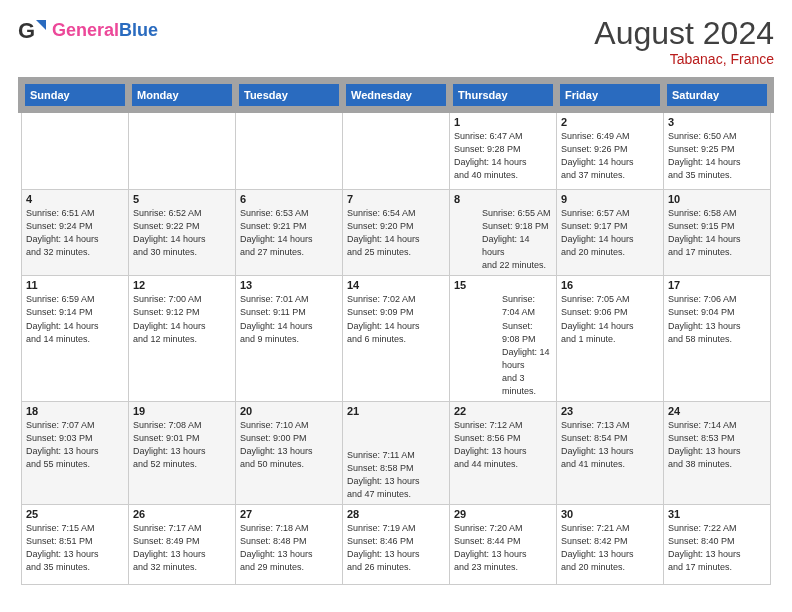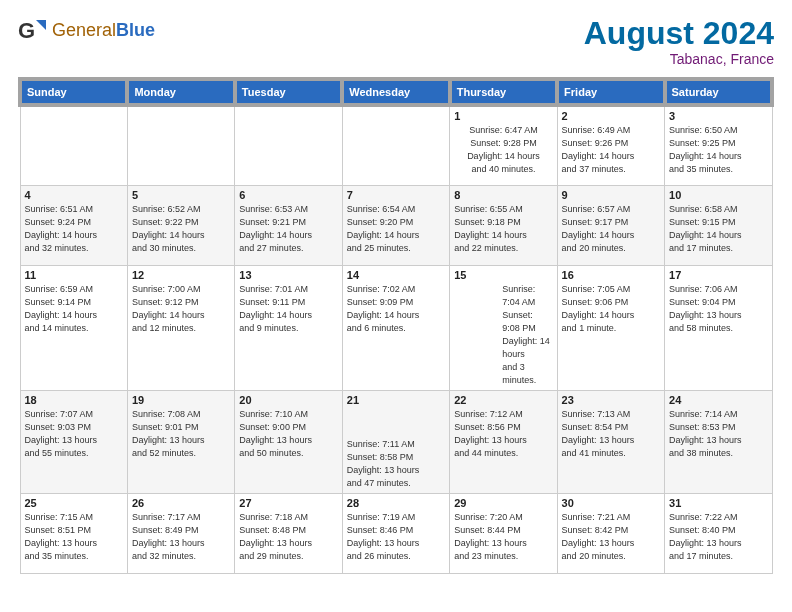--- a/index.html
+++ b/index.html
@@ -21,61 +21,61 @@
       align-items: flex-start;
       margin-bottom: 10px;
     }
     .logo {
       display: flex;
       align-items: center;
       gap: 4px;
     }
     .logo-text-general {
       font-size: 18px;
-      font-weight: normal;
-      color: #a16207;
+      font-weight: bold;
+      color: #ec4899;
       line-height: 1;
     }
     .logo-text-blue {
       font-size: 18px;
       font-weight: bold;
       color: #2a6bbf;
       line-height: 1;
     }
     .logo-icon {
       width: 28px;
       height: 28px;
       margin-right: 2px;
     }
     .title-block {
       text-align: right;
     }
     .title-month {
       font-size: 32px;
-      font-weight: bold;
-      color: #0369a1;
+      font-weight: normal;
+      color: #404040;
       line-height: 1.1;
     }
     .title-location {
       font-size: 14px;
-      color: #701a75;
+      color: #b91c1c;
     }
     .calendar-table {
       width: 100%;
       border-collapse: collapse;
       font-size: 9.5px;
     }
     .calendar-table th {
       background: #2a6bbf;
       color: #fff;
       text-align: left;
       padding: 5px 5px;
       font-size: 11px;
       font-weight: bold;
-      border: 4px solid #a3a3a3;
+      border: 7px solid #a3a3a3;
     }
     .calendar-table td {
       border: 1px solid #ccc;
       vertical-align: top;
       padding: 3px 4px;
       width: calc(100% / 7);
       height: 80px;
       background: #fff;
     }
     .calendar-table tr:nth-child(even) td {
@@ -130,21 +130,21 @@
         </tr>
     </thead>
     <tbody id="calendar-body">
     <tr>
           <td class="empty-cell"></td>
           <td class="empty-cell"></td>
           <td class="empty-cell"></td>
           <td class="empty-cell"></td>
           <td>
             <span class="cell-day">1</span>
-            <div class="cell-info" style="white-space: pre-line; text-align: center;">Sunrise: 6:47 AM
+            <div class="cell-info" style="white-space: pre-line;">Sunrise: 6:47 AM
 Sunset: 9:28 PM
 Daylight: 14 hours
 and 40 minutes.</div>
           </td>
           <td>
             <span class="cell-day">2</span>
             <div class="cell-info" style="white-space: pre-line;">Sunrise: 6:49 AM
 Sunset: 9:26 PM
 Daylight: 14 hours
 and 37 minutes.</div>
@@ -181,21 +181,21 @@
           </td>
           <td>
             <span class="cell-day">7</span>
             <div class="cell-info" style="white-space: pre-line;">Sunrise: 6:54 AM
 Sunset: 9:20 PM
 Daylight: 14 hours
 and 25 minutes.</div>
           </td>
           <td>
             <span class="cell-day">8</span>
-            <div class="cell-info" style="white-space: pre-line;">Sunrise: 6:55 AM
+            <div class="cell-info" style="white-space: pre-line; margin-left: 28px;">Sunrise: 6:55 AM
 Sunset: 9:18 PM
 Daylight: 14 hours
 and 22 minutes.</div>
           </td>
           <td>
             <span class="cell-day">9</span>
             <div class="cell-info" style="white-space: pre-line;">Sunrise: 6:57 AM
 Sunset: 9:17 PM
 Daylight: 14 hours
 and 20 minutes.</div>

